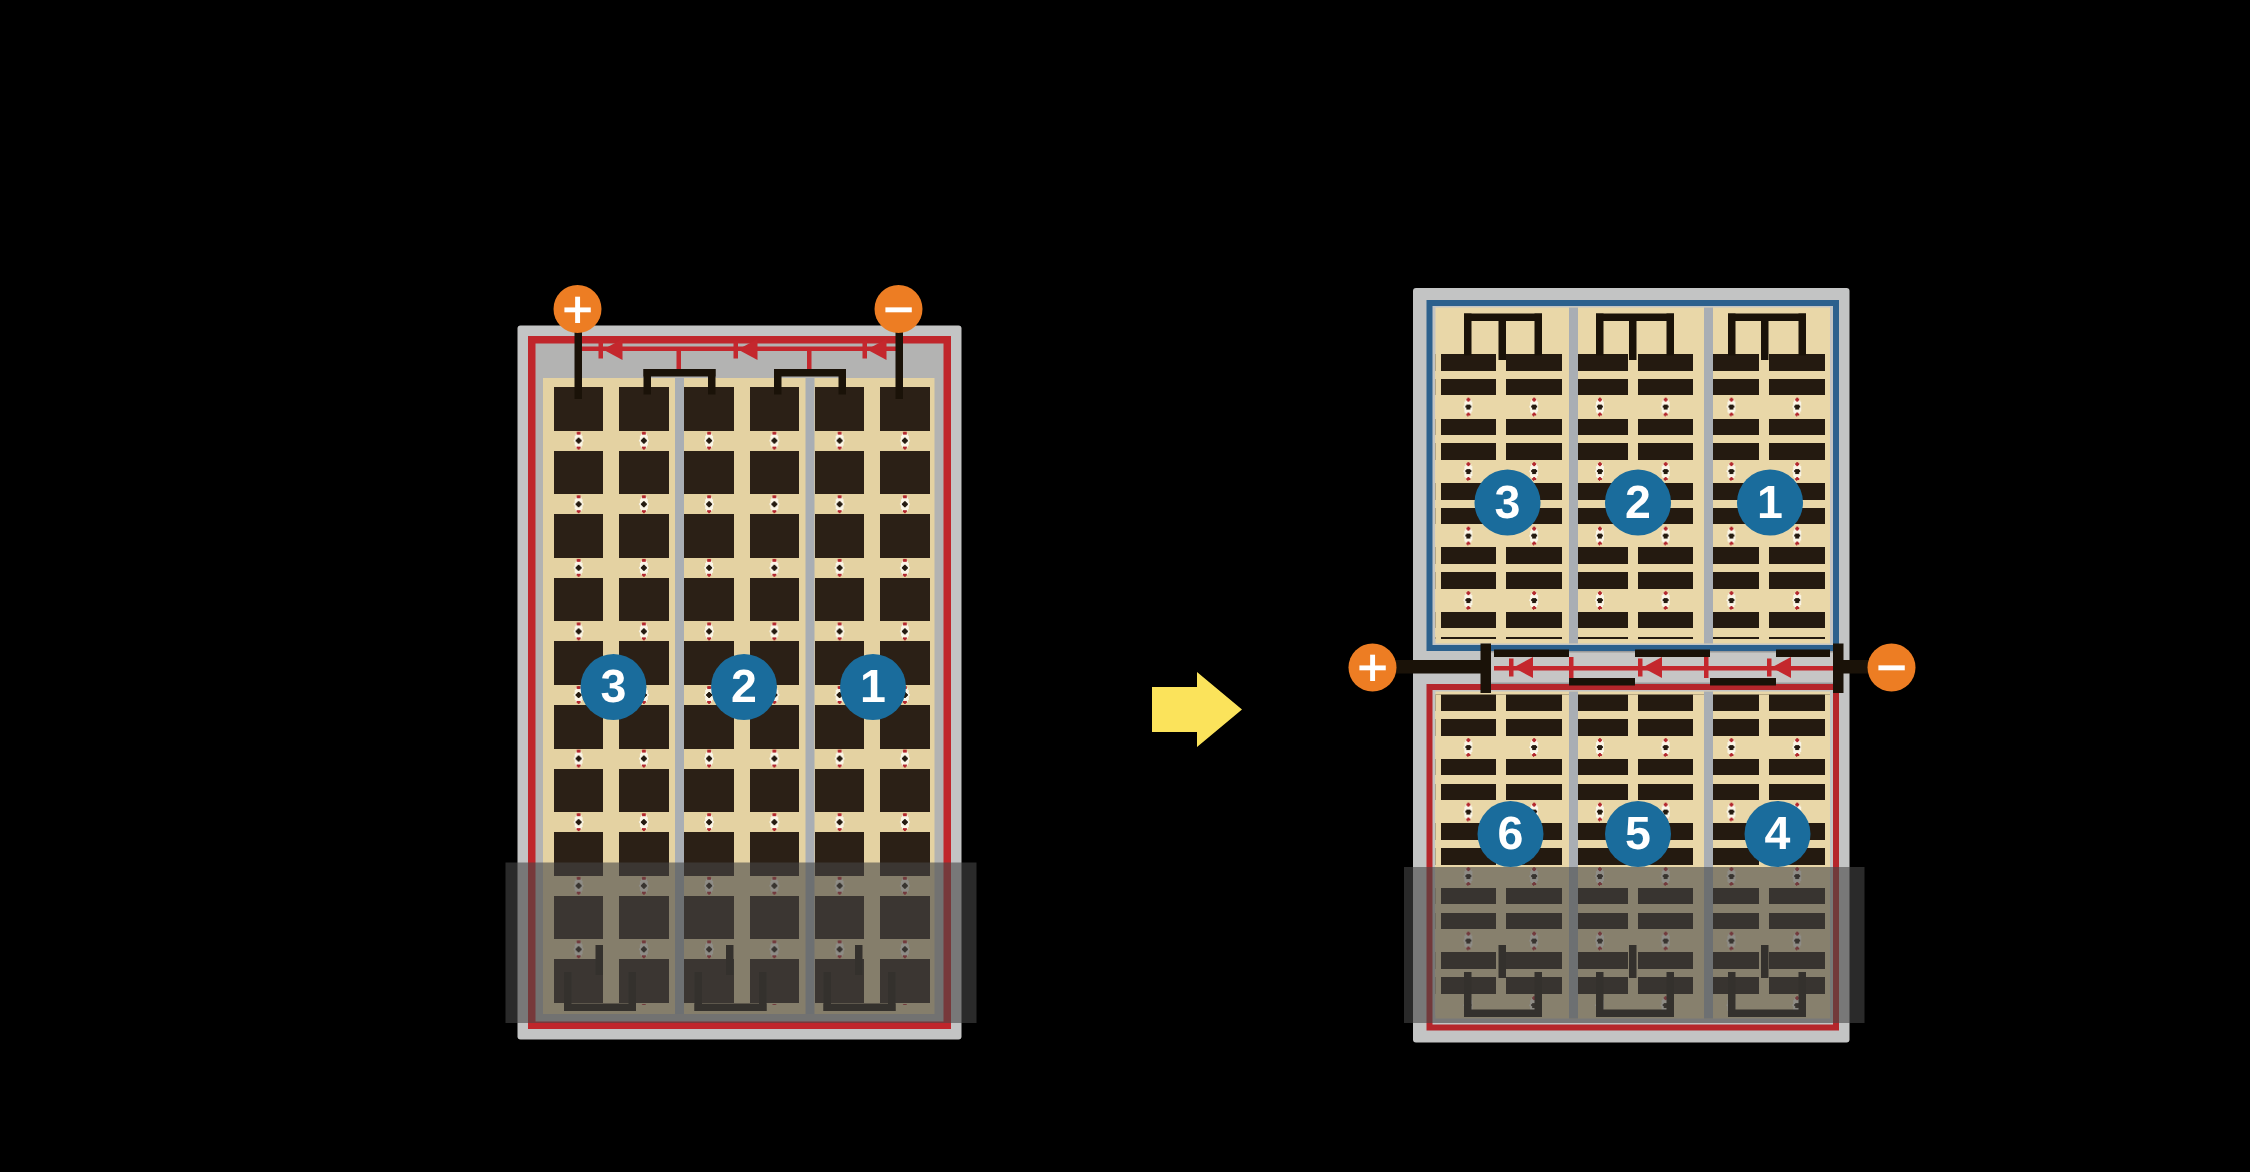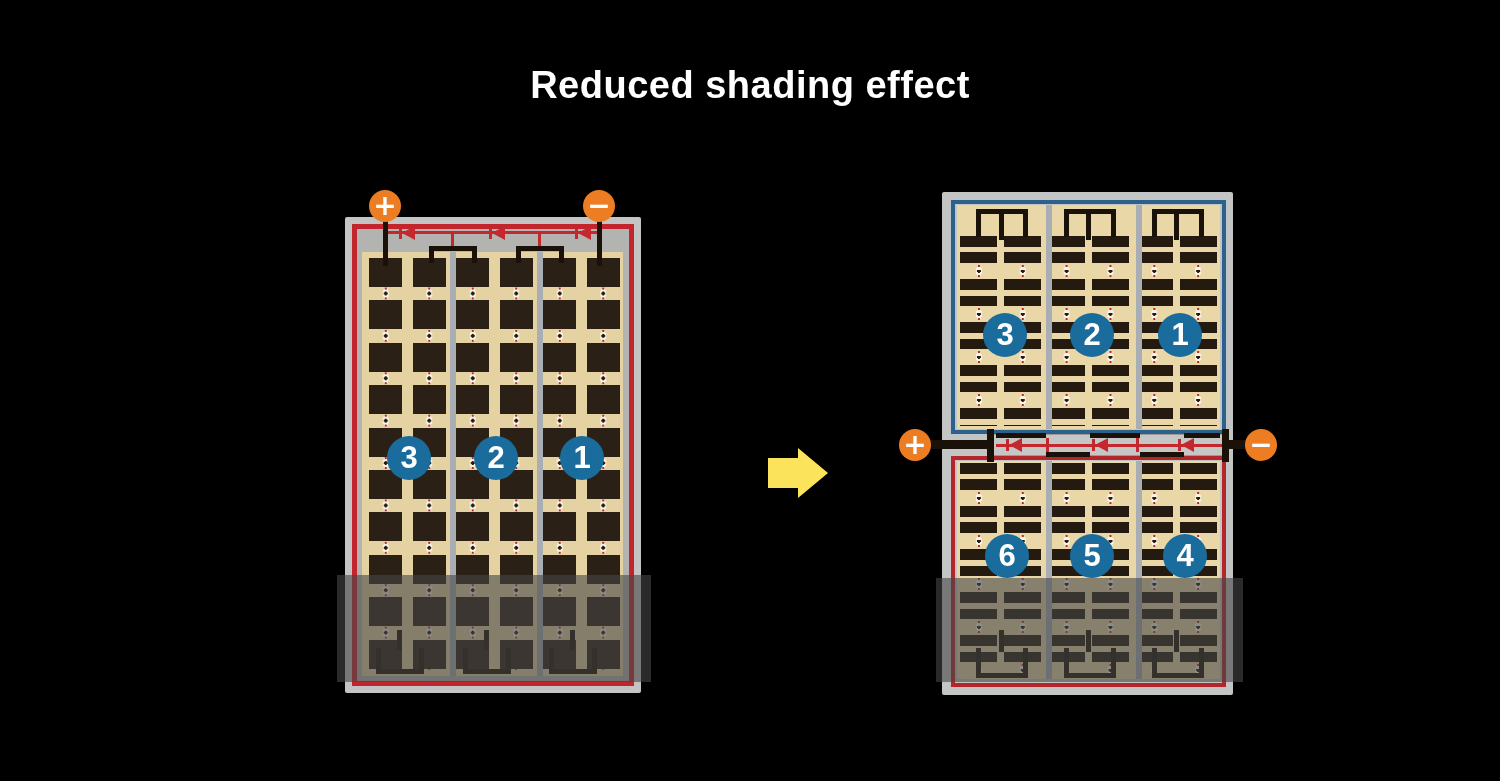--- a/index.html
+++ b/index.html
@@ -63,21 +63,20 @@
   .shade{background:rgba(70,70,70,0.6);z-index:50;}
   .strip{background:#c6c6c5;border:1px solid #9a9a9a;box-sizing:border-box;}
   .arrow{width:60px;height:50px;background:#fbe35b;
     clip-path:polygon(0 20%,50% 20%,50% 0,100% 50%,50% 100%,50% 80%,0 80%);}
 </style>
 </head>
 <body>
 
 <div class="stage">
 
-  <div class="abs title">Reduced shading effect</div>
 
   <div class="abs" style="left:337px;top:190px;width:314px;height:503px;">
     <div class="abs frame" style="left:8px;top:27px;width:296px;height:476px;"></div>
     <div class="abs red-border" style="left:15px;top:34px;width:282px;height:462px;"></div>
     <div class="abs tan" style="left:25px;top:62px;width:261px;height:424px;"></div>
     <div class="abs cells-left" style="left:27px;top:68px;width:258px;height:412px;"></div>
     <div class="abs dots-left" style="left:27px;top:68px;width:258px;height:412px;"></div>
     <div class="abs sep" style="left:113px;top:62px;width:6px;height:424px;"></div>
     <div class="abs sep" style="left:200px;top:62px;width:6px;height:424px;"></div>
 

